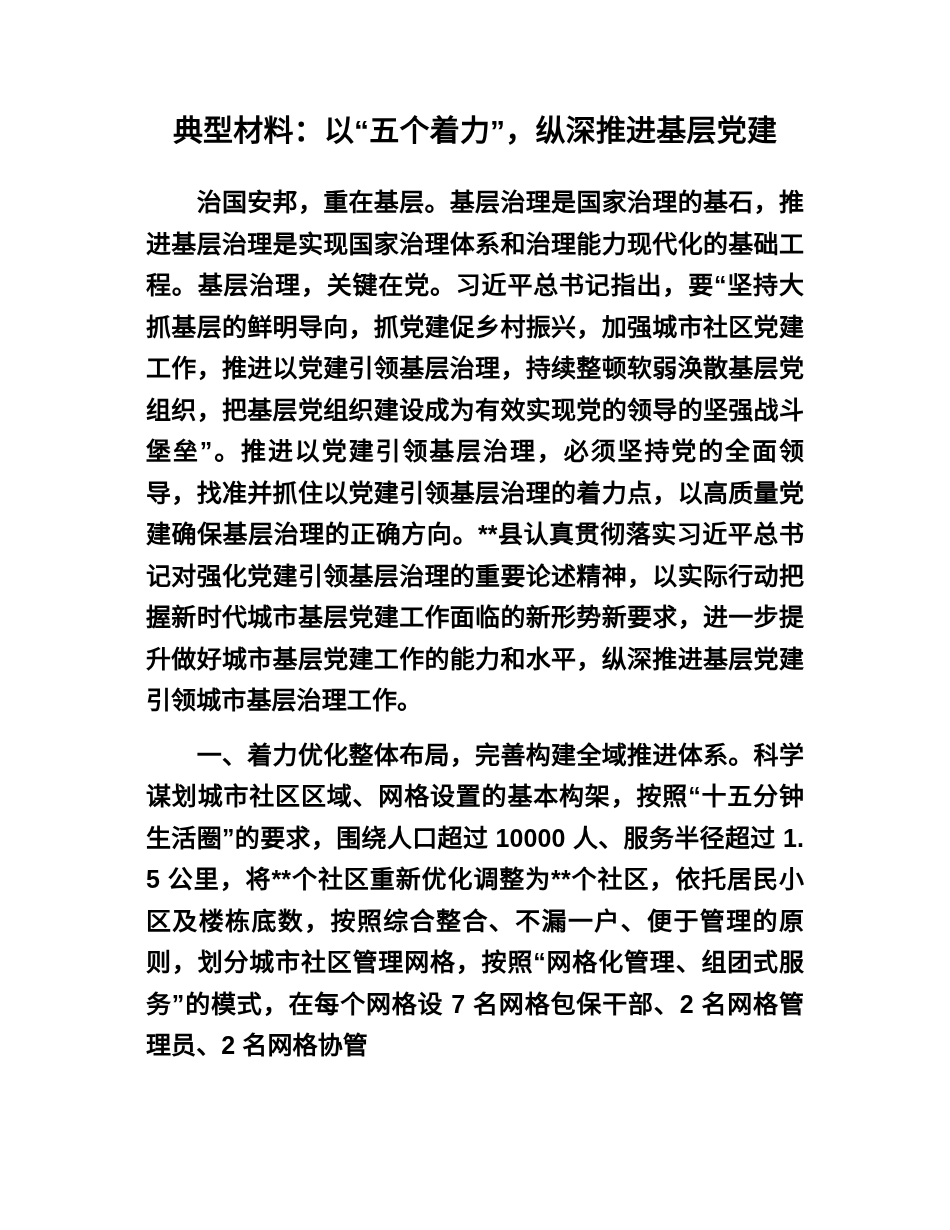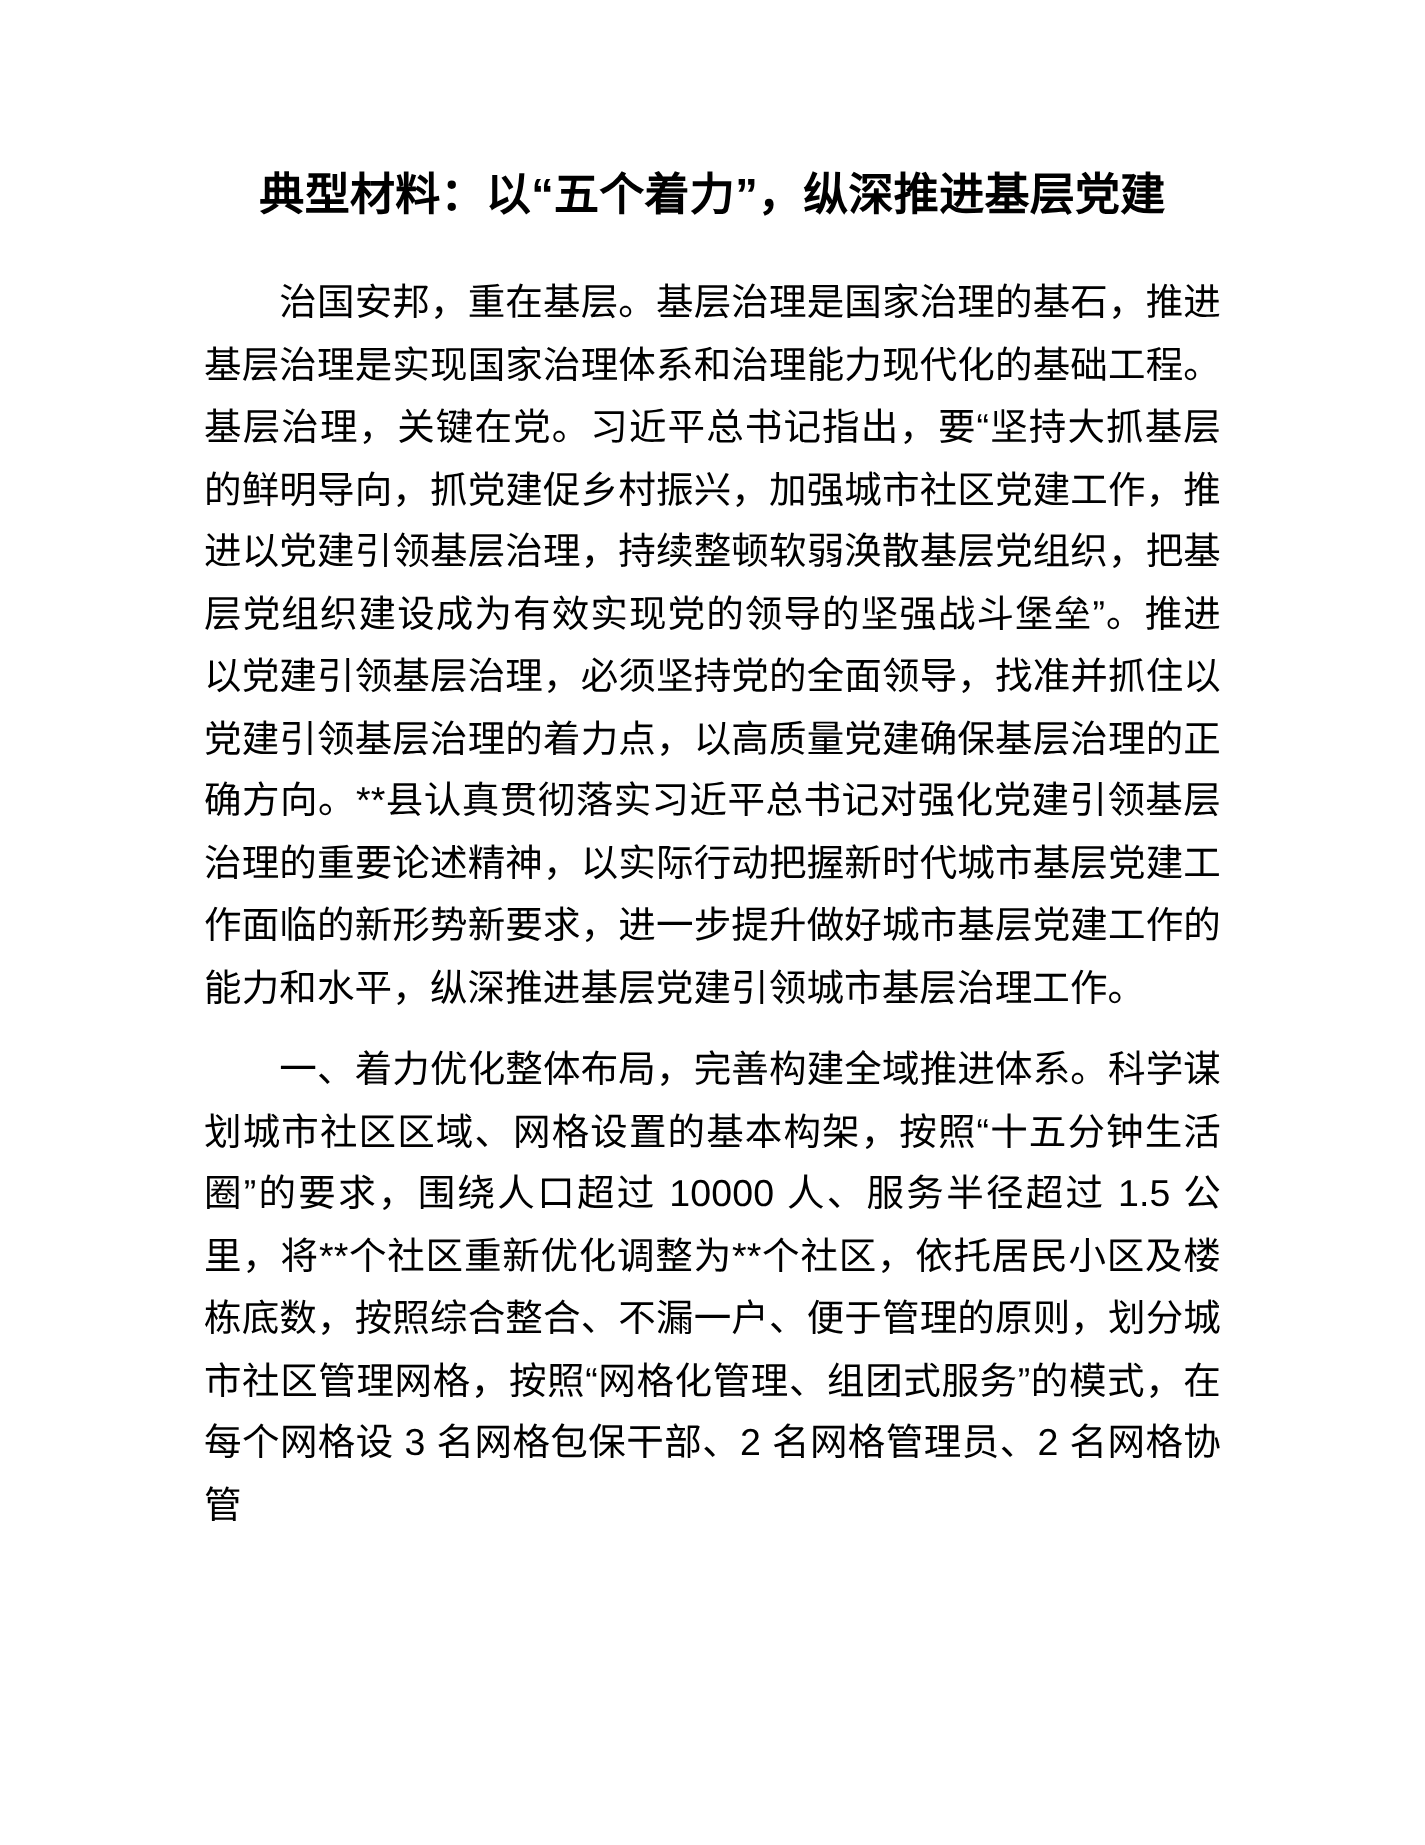--- a/index.html
+++ b/index.html
@@ -29,42 +29,42 @@
     font-size: 30px;
     line-height: 45px;
     color: #000000;
     text-align: center;
     margin: 0;
     padding-top: 108px;
     letter-spacing: 0.2px;
   }
   .body-para {
     font-family: "Liberation Sans", "DejaVu Sans", sans-serif;
-    font-weight: normal;
+    font-weight: bold;
     font-size: 25px;
     line-height: 41.5px;
     color: #000000;
     text-align: justify;
     text-justify: inter-character;
     text-align-last: left;
-    margin: 0;
+    margin: 10px;
     letter-spacing: 0.1px;
     word-break: break-all;
   }
   .para-gap-1 { margin-top: 29px; }
   .para-gap-2 { margin-top: 13px; }
 </style>
 </head>
 <body>
 
 <div class="page">
   <div class="content">
 
     <h1 class="doc-title">
       <span>典型材料：以“五个着力”，纵深推进基层党建</span><br>
     </h1>
 
     <p class="body-para para-gap-1"><span>　　</span><span>治国安邦，重在基层。基层治理是国家治理的基石，推进基层治理是实现国家治理体系和治理能力现代化的基础工程。基层治理，关键在党。习近平总书记指出，要“坚持大抓基层的鲜明导向，抓党建促乡村振兴，加强城市社区党建工作，推进以党建引领基层治理，持续整顿软弱涣散基层党组织，把基层党组织建设成为有效实现党的领导的坚强战斗堡垒”。推进以党建引领基层治理，必须坚持党的全面领导，找准并抓住以党建引领基层治理的着力点，以高质量党建确保基层治理的正确方向。**县认真贯彻落实习近平总书记对强化党建引领基层治理的重要论述精神，以实际行动把握新时代城市基层党建工作面临的新形势新要求，进一步提升做好城市基层党建工作的能力和水平，纵深推进基层党建引领城市基层治理工作。</span></p>
 
-    <p class="body-para para-gap-2"><span>　　</span><span>一、着力优化整体布局，完善构建全域推进体系。科学谋划城市社区区域、网格设置的基本构架，按照“十五分钟生活圈”的要求，围绕人口超过 10000 人、服务半径超过 1.5 公里，将**个社区重新优化调整为**个社区，依托居民小区及楼栋底数，按照综合整合、不漏一户、便于管理的原则，划分城市社区管理网格，按照“网格化管理、组团式服务”的模式，在每个网格设 3 名网格包保干部、2 名网格管理员、2 名网格协管</span></p>
+    <p class="body-para para-gap-2"><span>　　</span><span>一、着力优化整体布局，完善构建全域推进体系。科学谋划城市社区区域、网格设置的基本构架，按照“十五分钟生活圈”的要求，围绕人口超过 10000 人、服务半径超过 1.5 公里，将**个社区重新优化调整为**个社区，依托居民小区及楼栋底数，按照综合整合、不漏一户、便于管理的原则，划分城市社区管理网格，按照“网格化管理、组团式服务”的模式，在每个网格设 7 名网格包保干部、2 名网格管理员、2 名网格协管</span></p>
 
   </div>
 </div>
 
 </body></html>

